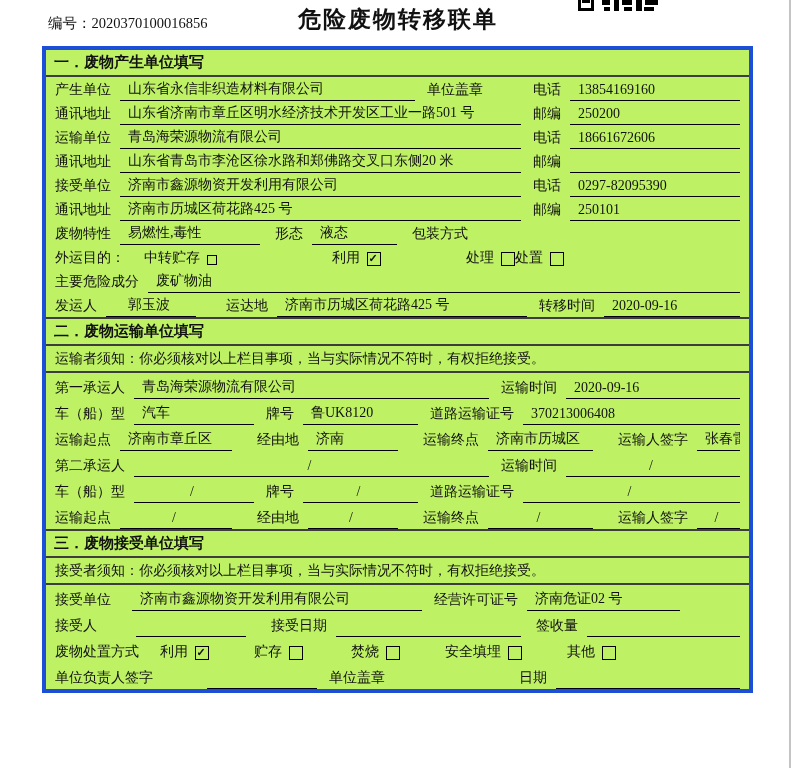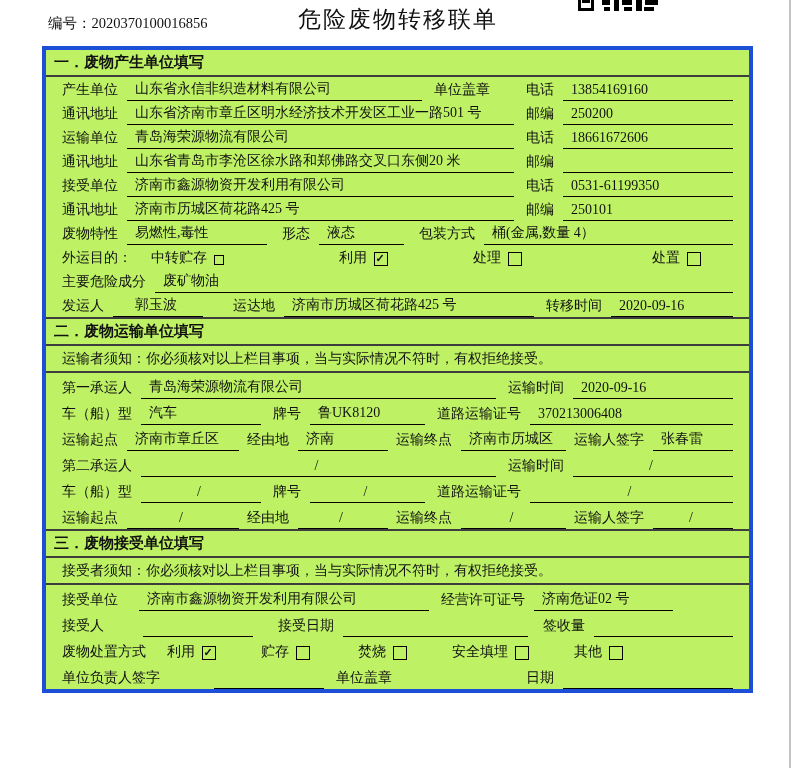--- a/index.html
+++ b/index.html
@@ -5,46 +5,46 @@
   html,body{margin:0;padding:0;}
   body{
     width:796px;height:768px;position:relative;overflow:hidden;
     background:#ffffff;color:#111;
     font-family:"Liberation Serif","DejaVu Serif",serif;
     font-size:14px;
   }
   
   .hdr{position:relative;height:44px;}
   .serial{position:absolute;left:48px;top:14px;font-size:14.5px;white-space:nowrap;text-align:center;}
-  .title{position:absolute;left:0;right:0;top:4px;text-align:center;font-size:23px;font-weight:normal;letter-spacing:2px;}
+  .title{position:absolute;left:0;right:0;top:4px;text-align:center;font-size:23px;font-weight:bold;letter-spacing:2px;}
   .qr{position:absolute;left:578px;top:0;width:80px;height:11px;}
   .qr rect{fill:#000;}
   
   .edge-line{position:absolute;top:0;bottom:0;right:5px;width:2px;background:#c4c4c4;}
   
   .form{margin:2px 39px 0 42px;width:711px;border:4px solid #1d4ed8;box-sizing:border-box;background:#bef264;}
   .sec-h{font-weight:bold;font-size:15px;padding:3px 8px;height:19px;line-height:19px;border-bottom:2px solid #3d3d3d;}
   .sec-h.mid{border-top:2px solid #3d3d3d;}
-  .row{display:flex;align-items:flex-end;padding:0 16px;box-sizing:border-box;}
+  .row{display:flex;align-items:flex-end;padding:0 9px;box-sizing:border-box;}
   .s1 .row{height:24px;}
   .s2 .row,.s3 .row{height:26px;}
   .row.notice{height:27px;align-items:center;border-bottom:2px solid #3d3d3d;}
   .lb{white-space:nowrap;margin-right:9px;padding-bottom:2px;}
   .u{border-bottom:1px solid #000;padding:0 4px 2px 8px;white-space:nowrap;overflow:hidden;box-sizing:border-box;}
   .v{min-height:17px;}
   .c{text-align:center;padding-left:0;}
   .f1{flex:1;}
   .sp{flex:1;}
   .w85{width:85px}.w90{width:90px}.w105{width:105px}.w110{width:110px}.w112{width:112px}
   .w115{width:115px}.w120{width:120px}.w125{width:125px}.w140{width:140px}.w155{width:155px}
   .w170{width:170px}.w185{width:185px}.w215{width:215px}.w250{width:250px}.w290{width:290px}
   .w295{width:295px}.w355{width:355px}
-  .ml8{margin-left:8px}.ml10{margin-left:10px}.ml12{margin-left:12px}.ml15{margin-left:15px}
+  .ml8{margin-left:25px}.ml10{margin-left:10px}.ml12{margin-left:12px}.ml15{margin-left:15px}
   .ml25{margin-left:25px}.ml30{margin-left:30px}.ml45{margin-left:45px}.ml48{margin-left:48px}
-  .ml85{margin-left:85px}.ml115{margin-left:115px}.ml130{margin-left:130px}
+  .ml85{margin-left:85px}.ml115{margin-left:115px}.ml130{}
   .mr60{margin-right:60px}
   
   .opt{display:flex;align-items:center;white-space:nowrap;padding-bottom:2px;}
   .cb{display:inline-block;width:12px;height:12px;border:1.6px solid #000;margin-left:7px;
       text-align:center;line-height:12px;font-size:11px;font-weight:bold;position:relative;top:1px;}
   .cb.small{width:8px;height:8px;top:2px;}
   .cb.checked::before{content:"✓";position:absolute;left:0.5px;top:-1px;}
 </style>
 </head>
 <body>
@@ -100,38 +100,37 @@
       <span class="lb">通讯地址</span>
       <span class="u v f1">山东省青岛市李沧区徐水路和郑佛路交叉口东侧20 米</span>
       <span class="lb ml12">邮编</span>
       <span class="u v w170"></span>
     </div>
 
     <div class="row">
       <span class="lb">接受单位</span>
       <span class="u v f1">济南市鑫源物资开发利用有限公司</span>
       <span class="lb ml12">电话</span>
-      <span class="u v w170">0531-61199350</span>
+      <span class="u v w170">0297-82095390</span>
     </div>
 
     <div class="row">
       <span class="lb">通讯地址</span>
       <span class="u v f1">济南市历城区荷花路425 号</span>
       <span class="lb ml12">邮编</span>
       <span class="u v w170">250101</span>
     </div>
 
 
     <div class="row">
       <span class="lb">废物特性</span>
       <span class="u v w140">易燃性,毒性</span>
       <span class="lb ml15">形态</span>
       <span class="u v w85">液态</span>
       <span class="lb ml15">包装方式</span>
-      <span class="u v f1">桶(金属,数量 4）</span>
     </div>
 
     <div class="row">
       <span class="lb">外运目的：</span>
       <span class="opt ml10">
         <span>中转贮存</span>
         <span class="cb small"></span>
       </span>
       <span class="opt ml115">
         <span>利用</span>

